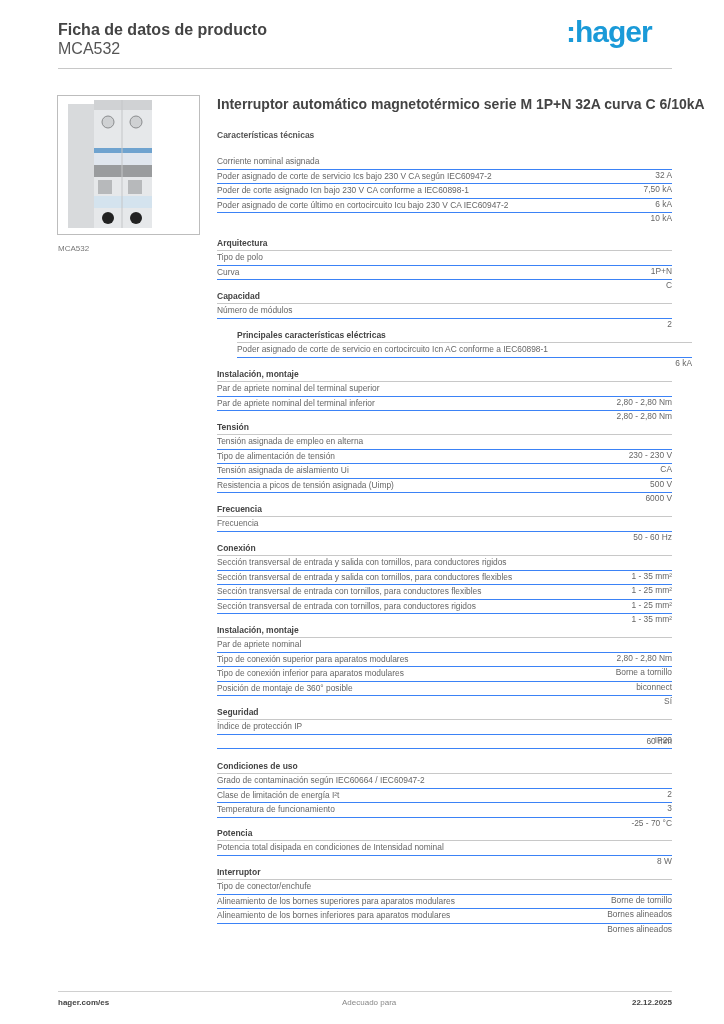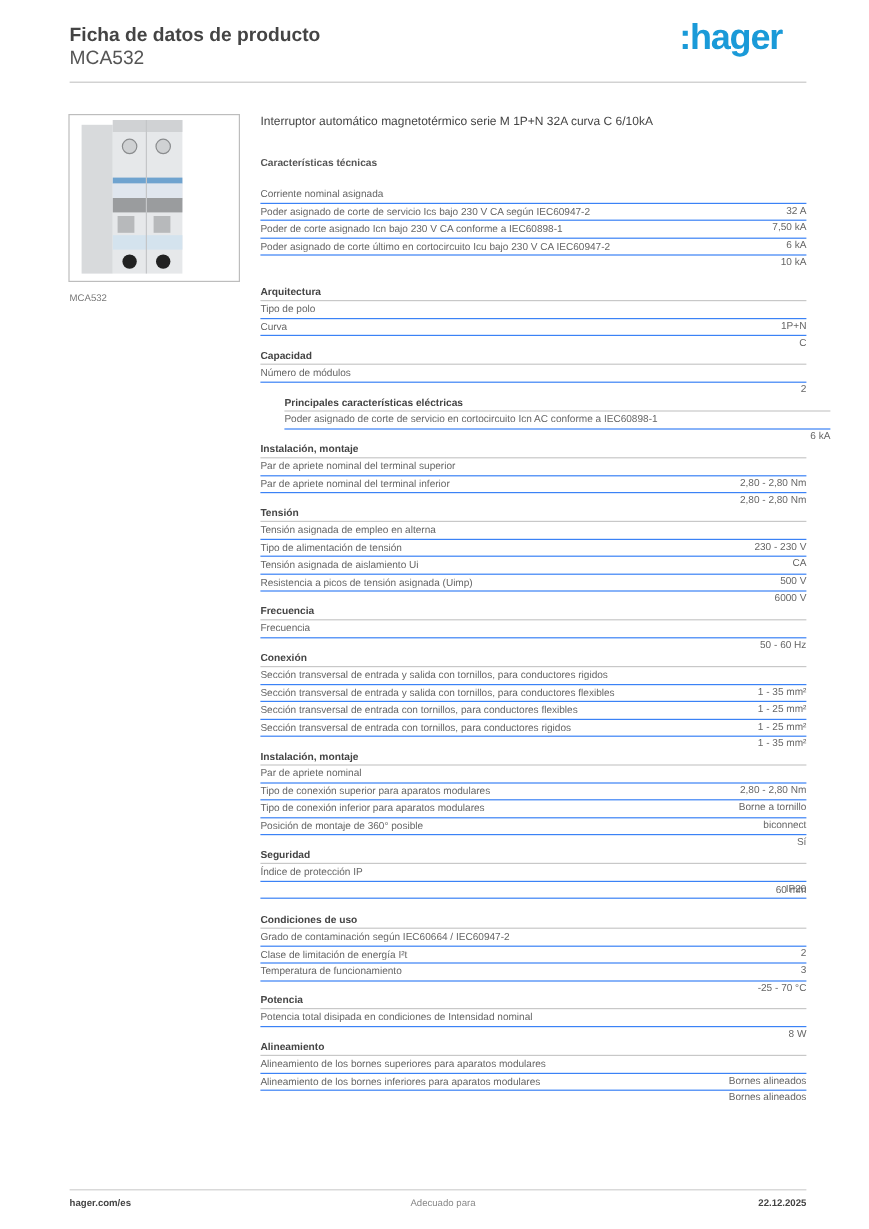--- a/index.html
+++ b/index.html
@@ -4,21 +4,21 @@
 <style>
   html, body { margin:0; padding:0; background:#ffffff; }
   body { width:724px; height:1024px; position:relative; overflow:hidden; font-family:"Liberation Sans", sans-serif; color:#555; }
   .hdr-title { position:absolute; left:58px; top:20px; font-size:16px; font-weight:bold; color:#444; line-height:19px; }
   .hdr-code { position:absolute; left:58px; top:39px; font-size:16px; color:#555; line-height:19px; }
   .logo { position:absolute; left:566px; top:15px; font-size:30px; font-weight:bold; color:#1a9ad8; letter-spacing:-1px; line-height:34px; }
   .hdr-rule { position:absolute; left:58px; top:68px; width:614px; height:1px; background:#c8c8c8; }
   .img-box { position:absolute; left:57px; top:95px; width:143px; height:140px; border:1px solid #bdbdbd; box-sizing:border-box; background:#fff; overflow:hidden; }
   .img-caption { position:absolute; left:58px; top:244px; font-size:8px; color:#777; }
   .content { position:absolute; left:217px; top:0; width:455px; }
-  .prod-title { position:absolute; top:96px; left:0; font-size:10px; font-weight:normal; color:#444; white-space:nowrap; }
+  .prod-title { position:absolute; top:96px; left:0; font-size:14px; font-weight:bold; color:#444; white-space:nowrap; }
   .sub-title { position:absolute; top:130px; left:0; font-size:8.5px; font-weight:bold; color:#555; }
   .section { position:absolute; left:0; width:455px; }
   .sec-head { font-size:8.5px; font-weight:bold; color:#444; height:13px; line-height:13px; border-bottom:1px solid #c8c8c8; }
   .row { display:flex; justify-content:space-between; height:13.6px; line-height:13.6px; font-size:8.4px; color:#666; border-bottom:1px solid #3b82f6; white-space:nowrap;flex-direction:column; }
   .row .v { text-align:right; }
   .foot-rule { position:absolute; left:58px; top:991px; width:614px; height:1px; background:#d0d0d0; }
   .foot-l { position:absolute; left:58px; top:998px; font-size:8px; font-weight:bold; color:#444; }
   .foot-c { position:absolute; left:342px; top:998px; font-size:8px; color:#888; }
   .foot-r { position:absolute; right:52px; top:998px; font-size:8px; font-weight:bold; color:#444; }
 </style>
@@ -208,21 +208,25 @@
         </div>
       </div>
       <div class="section" style="top: 827px;">
         <div class="sec-head">Potencia</div>
         <div class="row">
           <span class="l">Potencia total disipada en condiciones de Intensidad nominal</span>
           <span class="v">8 W</span>
         </div>
       </div>
       <div class="section" style="top: 866px;">
-        <div class="sec-head">Alineamiento</div>
+        <div class="sec-head">Interruptor</div>
+        <div class="row">
+          <span class="l">Tipo de conector/enchufe</span>
+          <span class="v">Borne de tornillo</span>
+        </div>
         <div class="row">
           <span class="l">Alineamiento de los bornes superiores para aparatos modulares</span>
           <span class="v">Bornes alineados</span>
         </div>
         <div class="row">
           <span class="l">Alineamiento de los bornes inferiores para aparatos modulares</span>
           <span class="v">Bornes alineados</span>
         </div>
       </div>
     </div>

